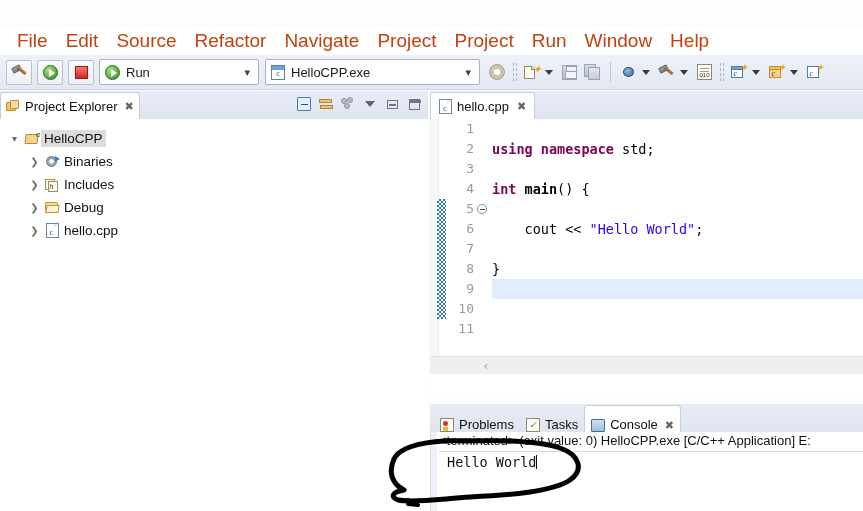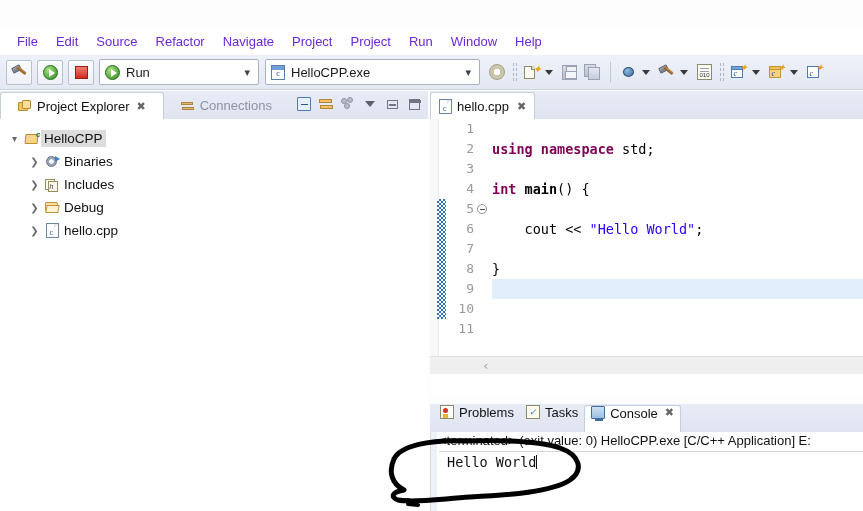--- a/index.html
+++ b/index.html
@@ -44,21 +44,21 @@
   }
 
   
   .menubar {
     position: absolute; left: 0; top: 28px; width: 863px; height: 26px;
     background: #ffffff;
     display: flex; align-items: center;
     padding-left: 8px;
   }
   .menu-item {
-    font-size: 13px; color: #6d28d9;
+    font-size: 19px; color: #c2410c;
     padding: 2px 9px; white-space: nowrap; cursor: default;
   }
 
   
   .toolbar {
     position: absolute; left: 0; top: 55px; width: 863px; height: 35px;
     background: linear-gradient(#eef1f8, #e3e8f3);
     border-bottom: 1px solid #cdd4e4;
     display: flex; align-items: center; padding-left: 6px;
   }
@@ -161,21 +161,21 @@
   .left-pane {
     position: absolute; left: 0; top: 91px; width: 428px; height: 420px;
     background: #ffffff;
   }
   .view-tabs {
     position: relative; height: 28px; width: 428px;
     background: linear-gradient(#e8ecf6, #dfe4f1);
     display: flex; align-items: flex-end;
   }
   .vtab {
-    height: 27px; display: flex; align-items: center; padding: 0 17px;
+    height: 27px; display: flex; align-items: center; padding: 0 5px;
     font-size: 13px; cursor: pointer; white-space: nowrap;
   }
   .vtab.active {
     background: #ffffff; border-top: 1px solid #c6cddd;
     border-left: 1px solid #c6cddd; border-right: 1px solid #c6cddd;
     border-radius: 3px 3px 0 0; color: #111;
   }
   .vtab.inactive { color: #8d93a3; }
   .vtab .tabicon { margin-right: 5px; display: flex; }
   .vtab .x { margin-left: 7px; color: #666; font-size: 11px; }
@@ -298,21 +298,21 @@
   
   .bottom-pane {
     position: absolute; left: 430px; top: 404px; width: 433px; height: 107px;
     background: #ffffff;
   }
   .btabs {
     height: 28px; background: linear-gradient(#e8ecf6, #dfe4f1);
     display: flex; align-items: flex-end; padding-left: 4px;
   }
   .btab {
-    height: 27px; display: flex; align-items: flex-start; padding: 0 6px;
+    height: 27px; display: flex; align-items: flex-end; padding: 0 6px;
     font-size: 13px; cursor: pointer; white-space: nowrap; color: #111;
   }
   .btab.active {
     background: #ffffff; border-top: 1px solid #c6cddd;
     border-left: 1px solid #c6cddd; border-right: 1px solid #c6cddd;
     border-radius: 3px 3px 0 0;
   }
   .btab .bi { margin-right: 5px; display: flex; }
   .btab .x { margin-left: 7px; color: #666; font-size: 11px; }
   .console-body {
@@ -490,29 +490,20 @@
       <div class="vtab active">
         <span class="tabicon">
           <span class="ico-pexplorer">
               <i class="f1"></i>
               <i class="f2"></i>
             </span>
         </span>
         <span>Project Explorer</span>
         <span class="x">✖</span>
       </div>
-      <div class="vtab inactive">
-        <span class="tabicon">
-          <span class="ico-conn">
-              <i class="a1"></i>
-              <i class="a2"></i>
-            </span>
-        </span>
-        <span>Connections</span>
-      </div>
 
       <div class="view-tb">
         <div class="vtb-icon">
             <span class="ico-collapse"></span>
           </div>
         <div class="vtb-icon">
             <span class="ico-link">
               <i class="r1"></i>
               <i class="r2"></i>
             </span>

